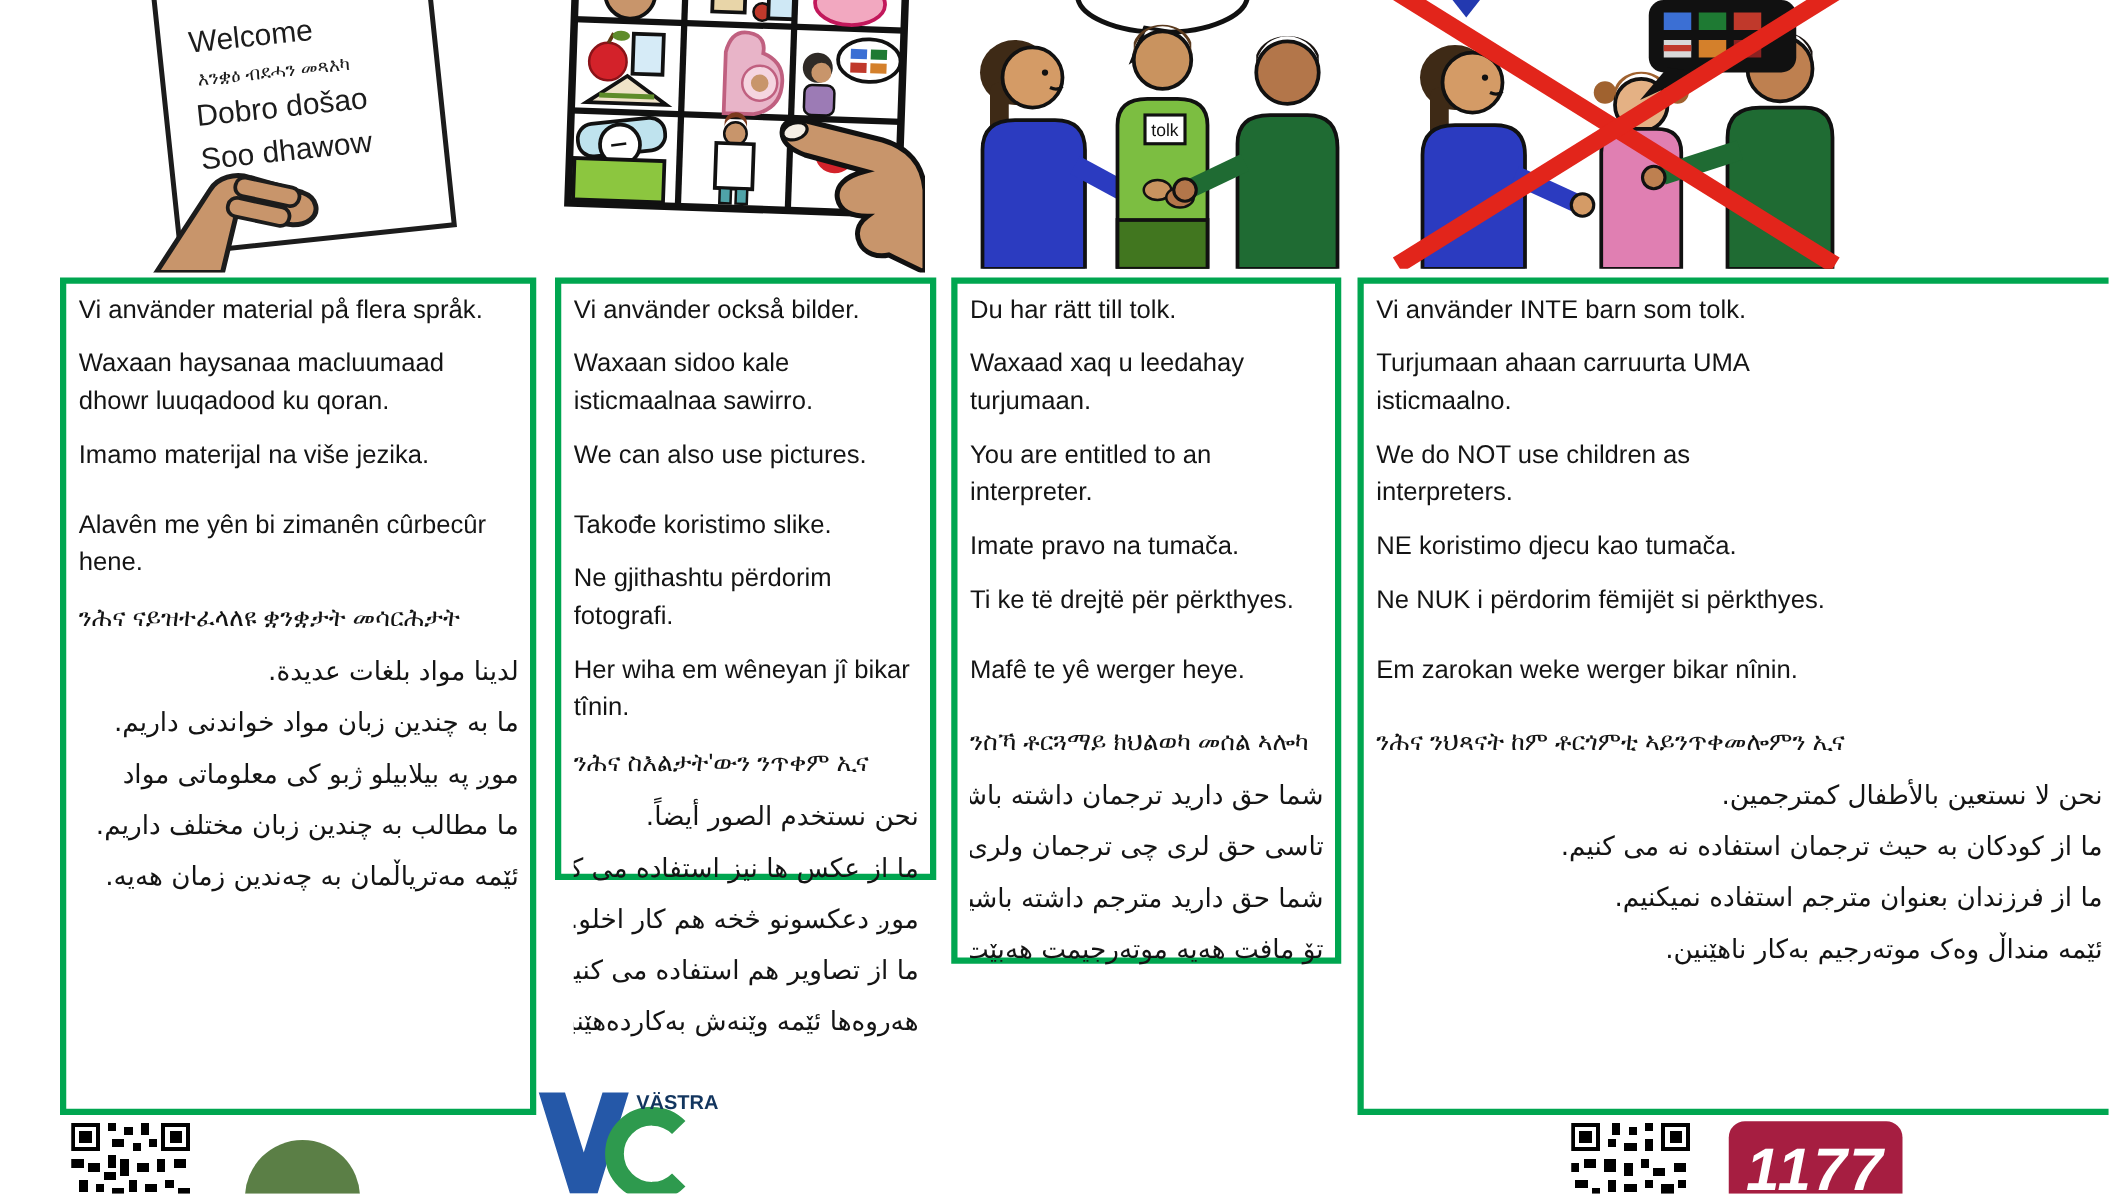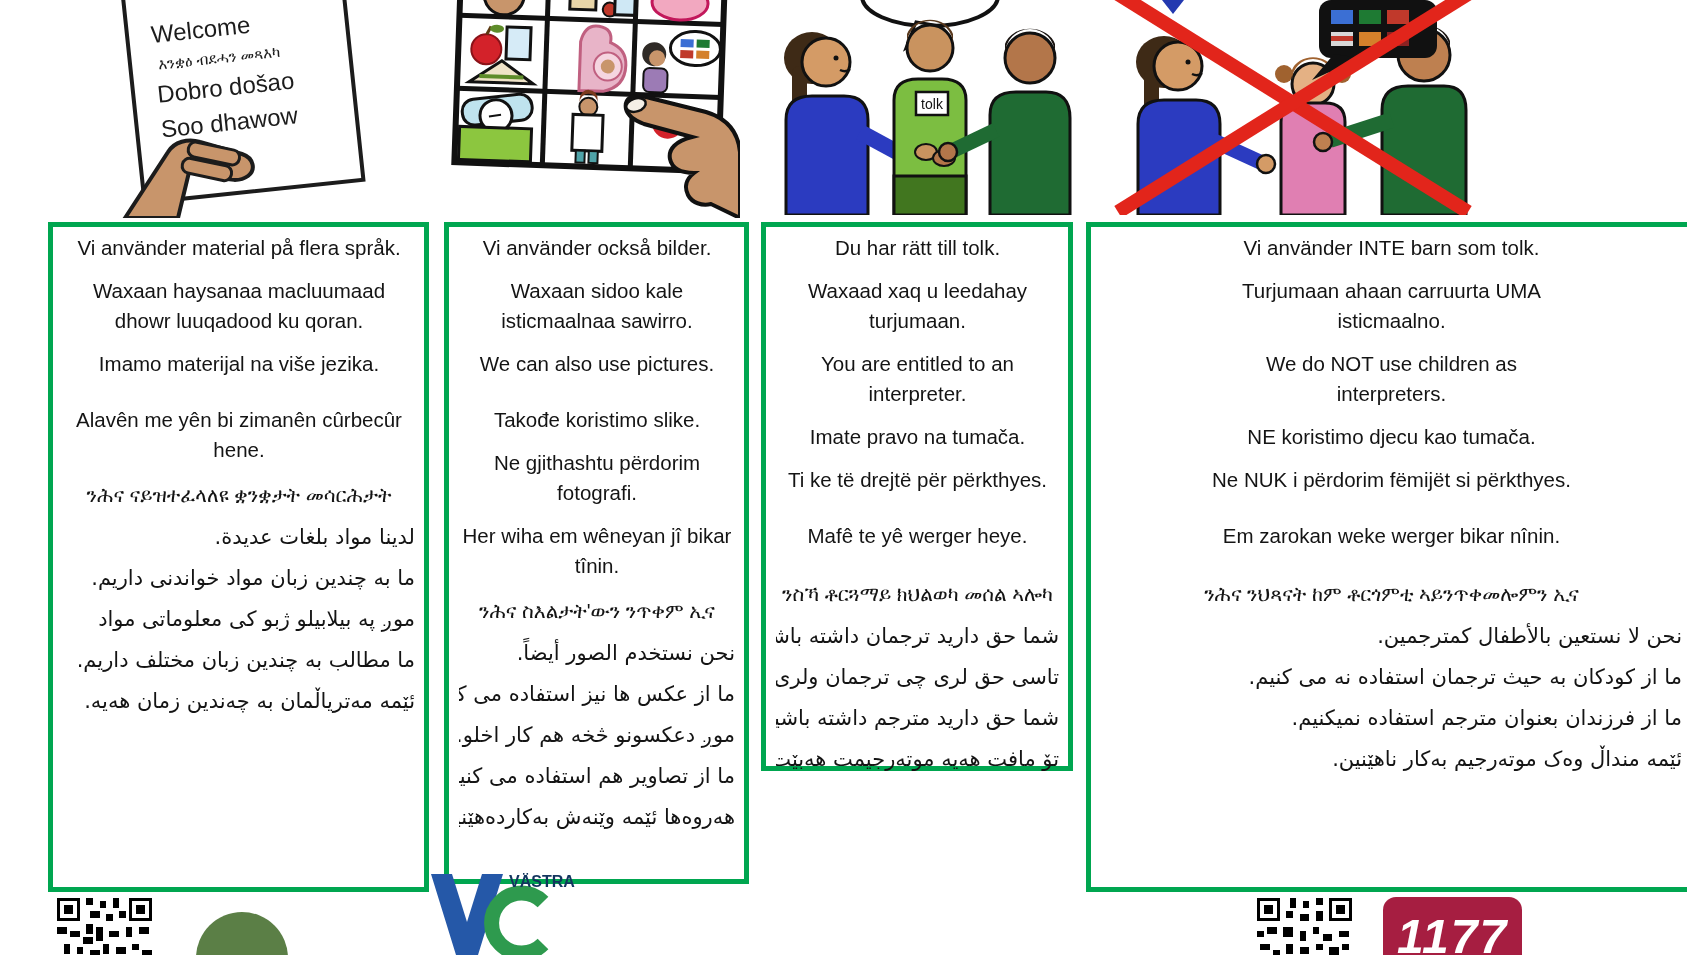--- a/index.html
+++ b/index.html
@@ -8,26 +8,26 @@
     position:relative; width:1687px; height:955px; overflow:hidden;
     background:#ffffff; color:#141414;
     font-family:"Liberation Sans","DejaVu Sans",sans-serif;
   }
   
   .box {
     position:absolute; top:222px; background:#fff;
     border:5px solid #00A650; padding:6px 9px 0 10px;
   }
   #box1 { left:48px;  width:381px; height:670px; }
-  #box2 { left:444px; width:305px; height:662px; }
+  #box2 { left:444px; width:305px; height:482px; }
   #box3 { left:761px; width:312px; height:549px; }
   #box4 { left:1086px; width:610px; height:670px; }
   .para {
     margin:0 0 13px 0; font-size:20.5px; line-height:30px;
-    white-space:pre-line; color:#141414;text-align:center;
+    white-space:pre-line; color:#141414;
   }
   .para.gap { margin-top:26px; }
   .para.ti  { font-size:20px; line-height:34px; margin-bottom:5px; }
   .para.rtl {
     direction:rtl; text-align:right; white-space:nowrap; overflow:hidden;
     font-size:21px; line-height:41px; margin-bottom:0;
     font-family:"DejaVu Sans","Liberation Sans",sans-serif;
   }
   
   .illo { position:absolute; top:0; }

